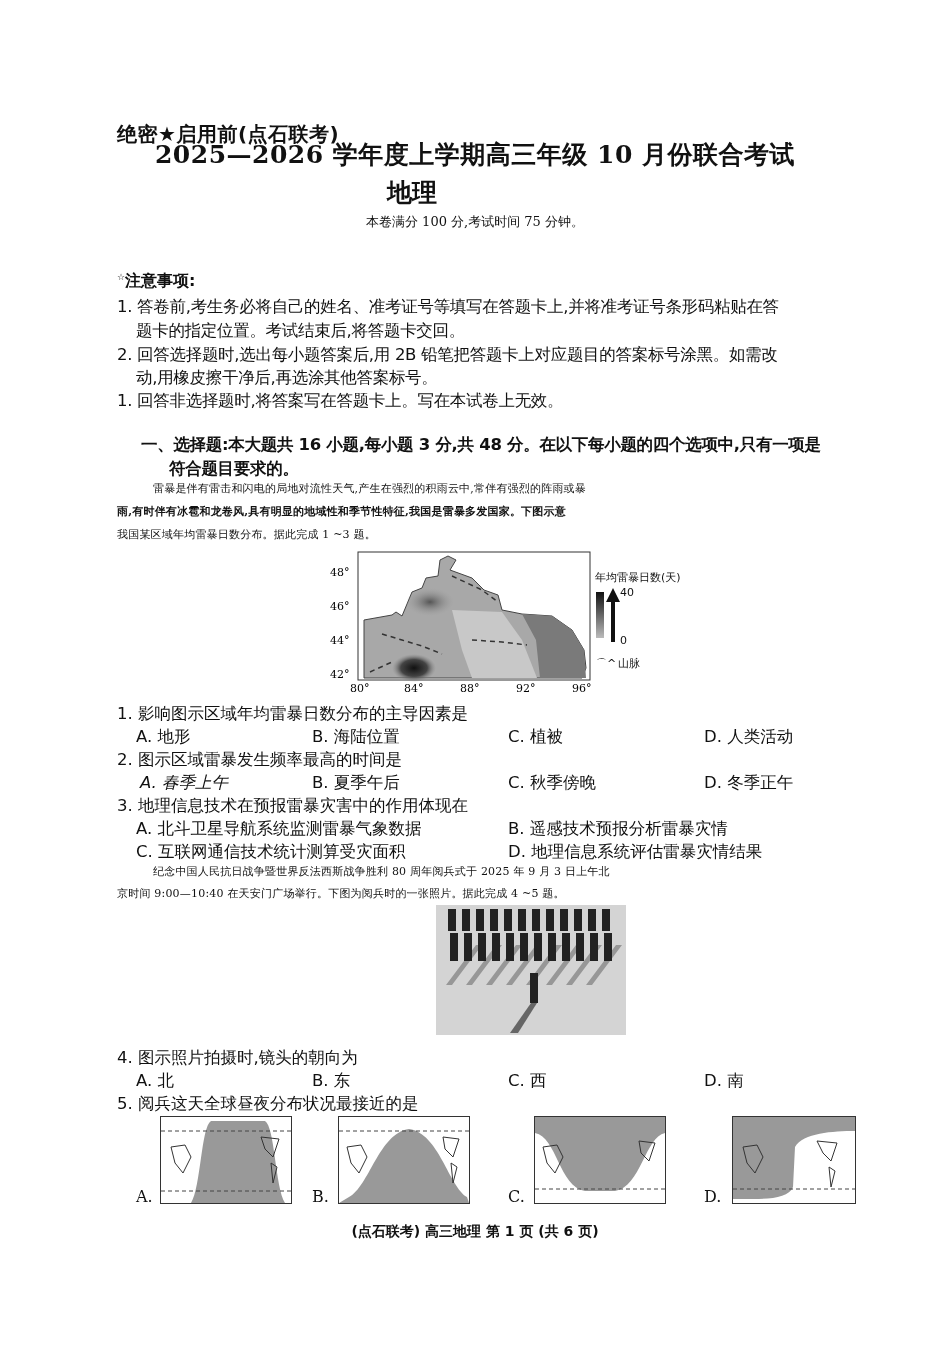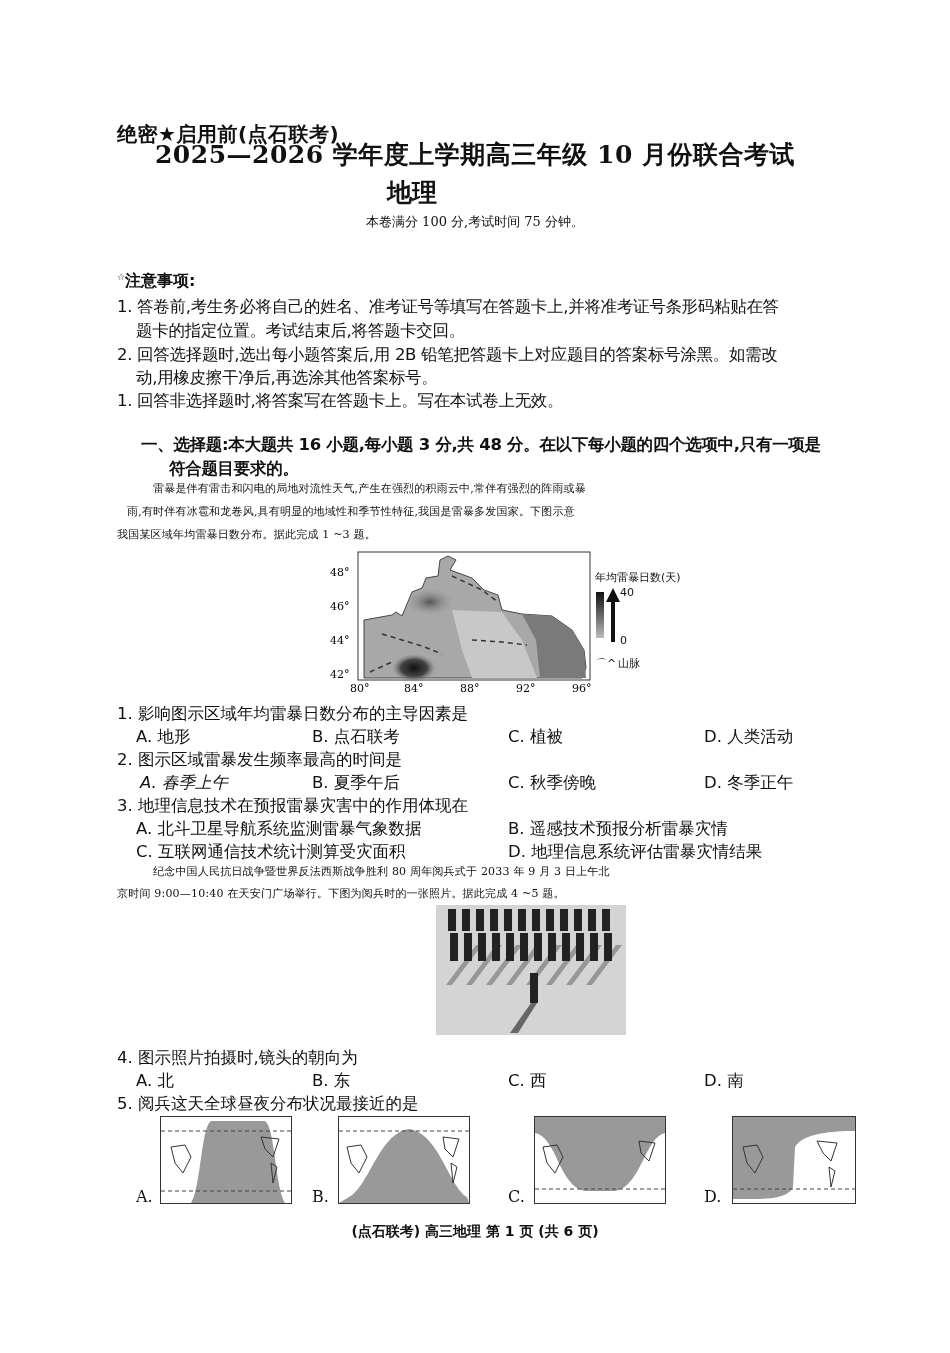--- a/index.html
+++ b/index.html
@@ -36,21 +36,21 @@
 <div class="abs line" style="left:117px;top:296px;">1. 答卷前,考生务必将自己的姓名、准考证号等填写在答题卡上,并将准考证号条形码粘贴在答</div>
 <div class="abs line" style="left:136px;top:320px;">题卡的指定位置。考试结束后,将答题卡交回。</div>
 <div class="abs line" style="left:117px;top:344px;">2. 回答选择题时,选出每小题答案后,用 2B 铅笔把答题卡上对应题目的答案标号涂黑。如需改</div>
 <div class="abs line" style="left:136px;top:367px;">动,用橡皮擦干净后,再选涂其他答案标号。</div>
 <div class="abs line" style="left:117px;top:390px;">1. 回答非选择题时,将答案写在答题卡上。写在本试卷上无效。</div>
 
 <div class="abs line bold" style="left:117px;top:434px;">一、选择题:本大题共 16 小题,每小题 3 分,共 48 分。在以下每小题的四个选项中,只有一项是</div>
 <div class="abs line bold" style="left:145px;top:458px;">符合题目要求的。</div>
 
 <div class="abs serif" style="left:153px;top:481px;">雷暴是伴有雷击和闪电的局地对流性天气,产生在强烈的积雨云中,常伴有强烈的阵雨或暴</div>
-<div class="abs serif" style="left:127px;top:504px;">雨,有时伴有冰雹和龙卷风,具有明显的地域性和季节性特征,我国是雷暴多发国家。下图示意</div>
+<div class="abs serif" style="left:117px;top:504px;font-weight:bold;">雨,有时伴有冰雹和龙卷风,具有明显的地域性和季节性特征,我国是雷暴多发国家。下图示意</div>
 <div class="abs serif" style="left:117px;top:527px;">我国某区域年均雷暴日数分布。据此完成 1 ~3 题。</div>
 
 <div class="abs" style="left:322px;top:550px;width:280px;height:145px;">
   <svg width="280" height="145" viewBox="0 0 280 145">
     <defs>
       <radialGradient id="hot1" cx="0.5" cy="0.5" r="0.5">
         <stop offset="0" stop-color="#111"></stop>
           <stop offset="0.6" stop-color="#444"></stop>
           <stop offset="1" stop-color="#888" stop-opacity="0"></stop>
       </radialGradient>
@@ -85,37 +85,37 @@
 <svg class="abs" style="left:606px;top:588px;" width="14" height="54">
   <polygon points="7,0 14,14 9,14 9,54 5,54 5,14 0,14" fill="#111"></polygon>
 </svg>
 <div class="abs leg" style="left:620px;top:586px;">40</div>
 <div class="abs leg" style="left:620px;top:634px;">0</div>
 <div class="abs leg" style="left:596px;top:656px;">⌒^</div>
 <div class="abs leg" style="left:618px;top:656px;">山脉</div>
 
 <div class="abs opt" style="left:117px;top:703px;">1. 影响图示区域年均雷暴日数分布的主导因素是</div>
 <div class="abs opt" style="left:136px;top:726px;">A. 地形</div>
-<div class="abs opt" style="left:312px;top:726px;">B. 点石联考</div>
+<div class="abs opt" style="left:312px;top:726px;">B. 海陆位置</div>
 <div class="abs opt" style="left:508px;top:726px;">C. 植被</div>
 <div class="abs opt" style="left:704px;top:726px;">D. 人类活动</div>
 
 <div class="abs opt" style="left:117px;top:749px;">2. 图示区域雷暴发生频率最高的时间是</div>
 <div class="abs opt" style="left:140px;top:772px;font-style:italic;">A. 春季上午</div>
 <div class="abs opt" style="left:312px;top:772px;">B. 夏季午后</div>
 <div class="abs opt" style="left:508px;top:772px;">C. 秋季傍晚</div>
 <div class="abs opt" style="left:704px;top:772px;">D. 冬季正午</div>
 
 <div class="abs opt" style="left:117px;top:795px;">3. 地理信息技术在预报雷暴灾害中的作用体现在</div>
 <div class="abs opt" style="left:136px;top:818px;text-align:center;">A. 北斗卫星导航系统监测雷暴气象数据</div>
 <div class="abs opt" style="left:508px;top:818px;">B. 遥感技术预报分析雷暴灾情</div>
 <div class="abs opt" style="left:136px;top:841px;">C. 互联网通信技术统计测算受灾面积</div>
 <div class="abs opt" style="left:508px;top:841px;">D. 地理信息系统评估雷暴灾情结果</div>
 
-<div class="abs serif" style="left:153px;top:864px;">纪念中国人民抗日战争暨世界反法西斯战争胜利 80 周年阅兵式于 2033 年 9 月 3 日上午北</div>
+<div class="abs serif" style="left:153px;top:864px;">纪念中国人民抗日战争暨世界反法西斯战争胜利 80 周年阅兵式于 2025 年 9 月 3 日上午北</div>
 <div class="abs serif" style="left:117px;top:886px;">京时间 9:00—10:40 在天安门广场举行。下图为阅兵时的一张照片。据此完成 4 ~5 题。</div>
 
 <div class="abs" style="left:436px;top:905px;width:190px;height:130px;background:#d8d8d8;overflow:hidden;">
   <svg width="190" height="130">
     <rect width="190" height="130" fill="#d4d4d4"></rect>
     <g fill="#888" opacity="0.8">
       <polygon points="10,80 40,40 46,40 16,80"></polygon>
       <polygon points="30,80 60,40 66,40 36,80"></polygon>
       <polygon points="50,80 80,40 86,40 56,80"></polygon>
       <polygon points="70,80 100,40 106,40 76,80"></polygon>

